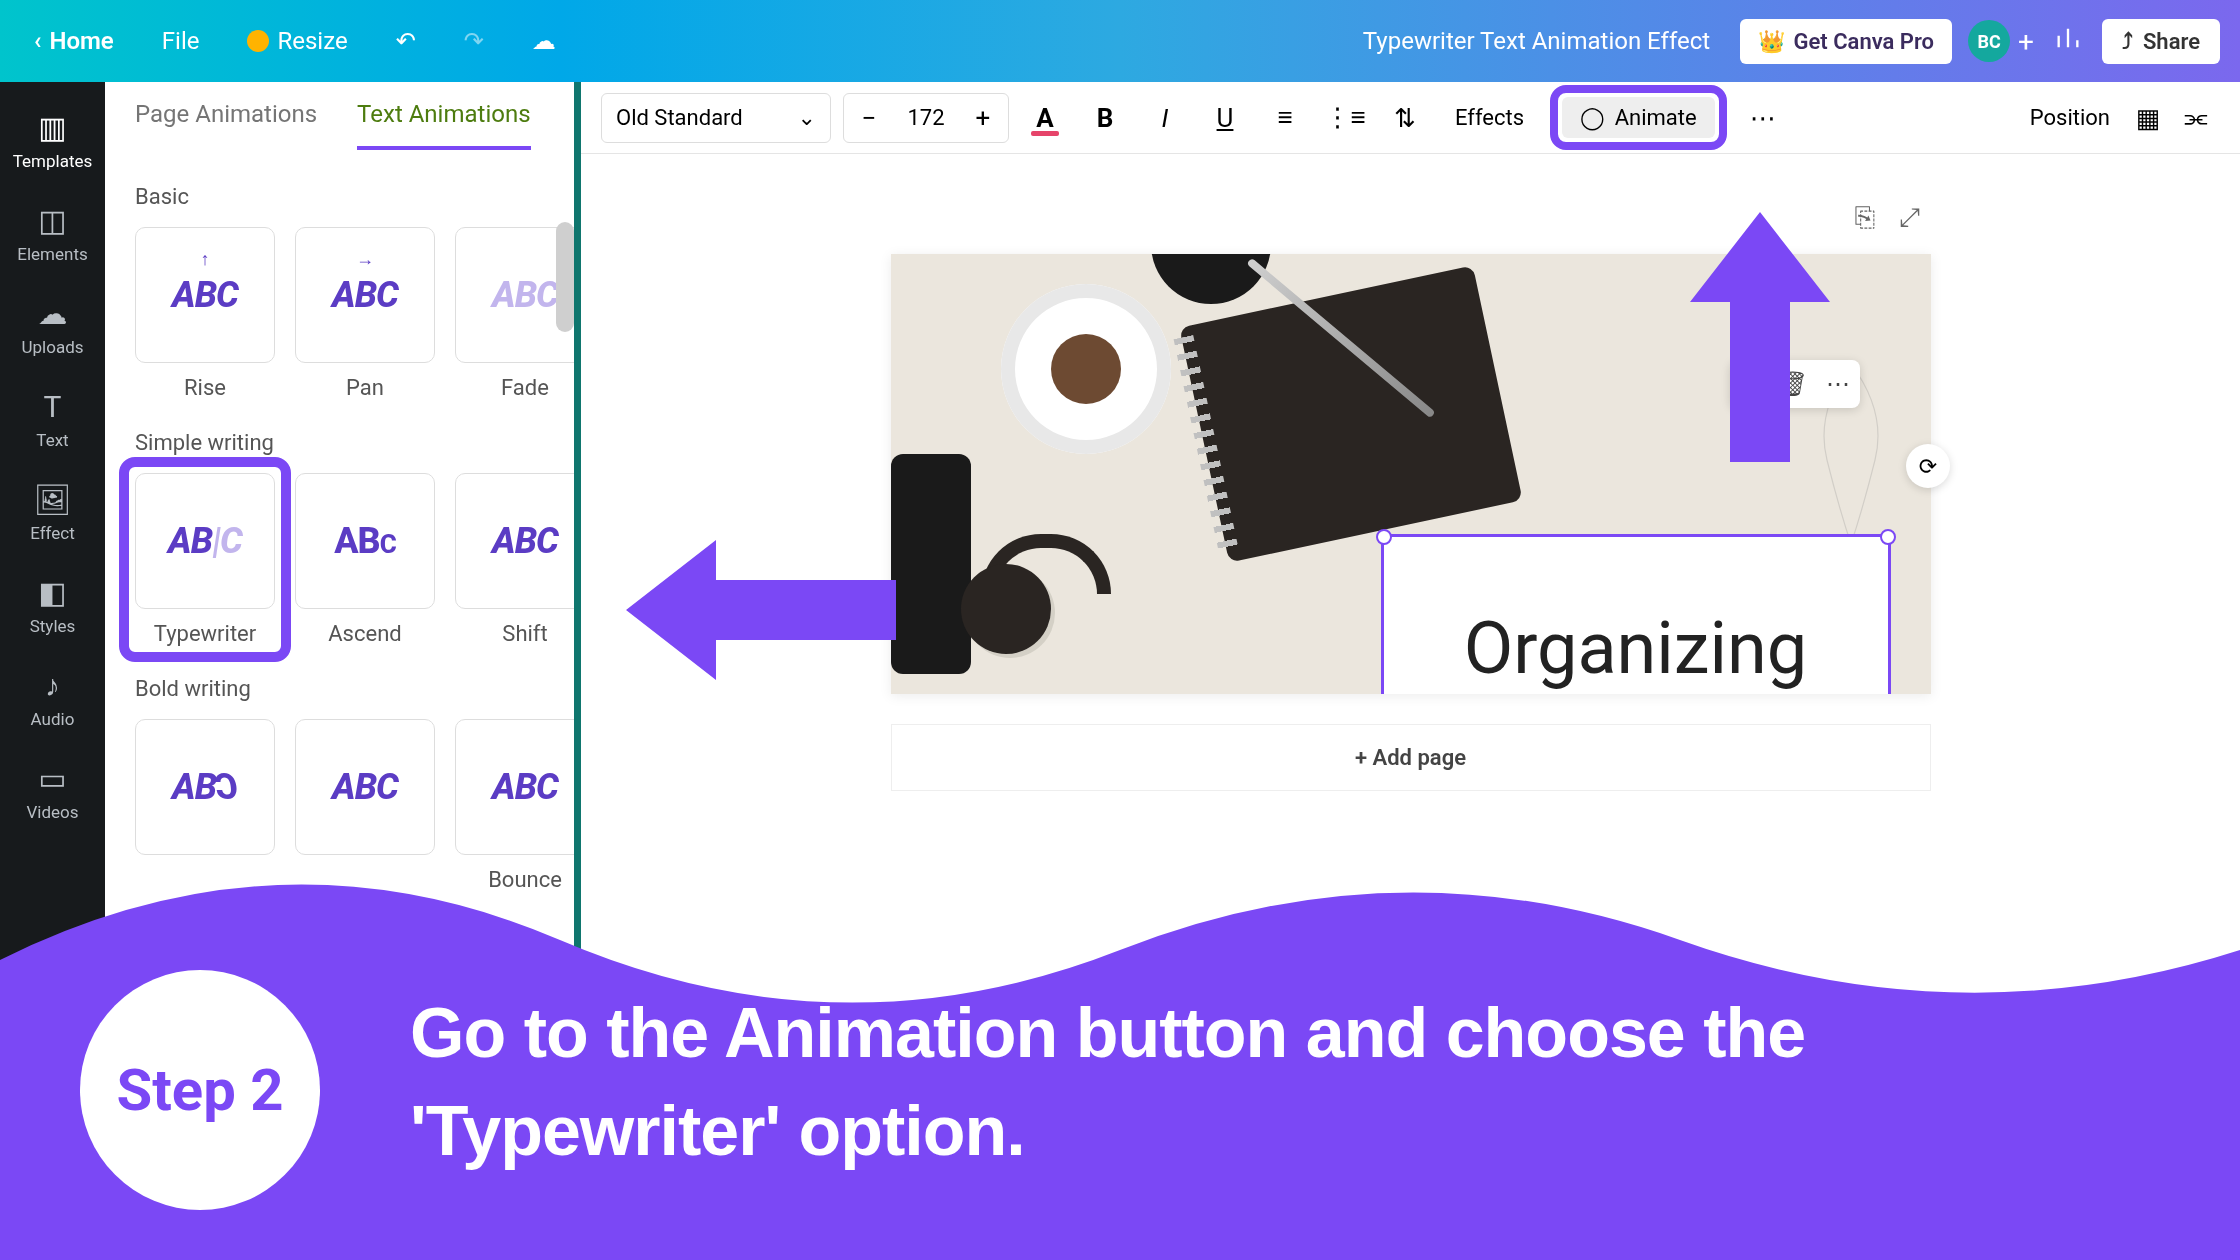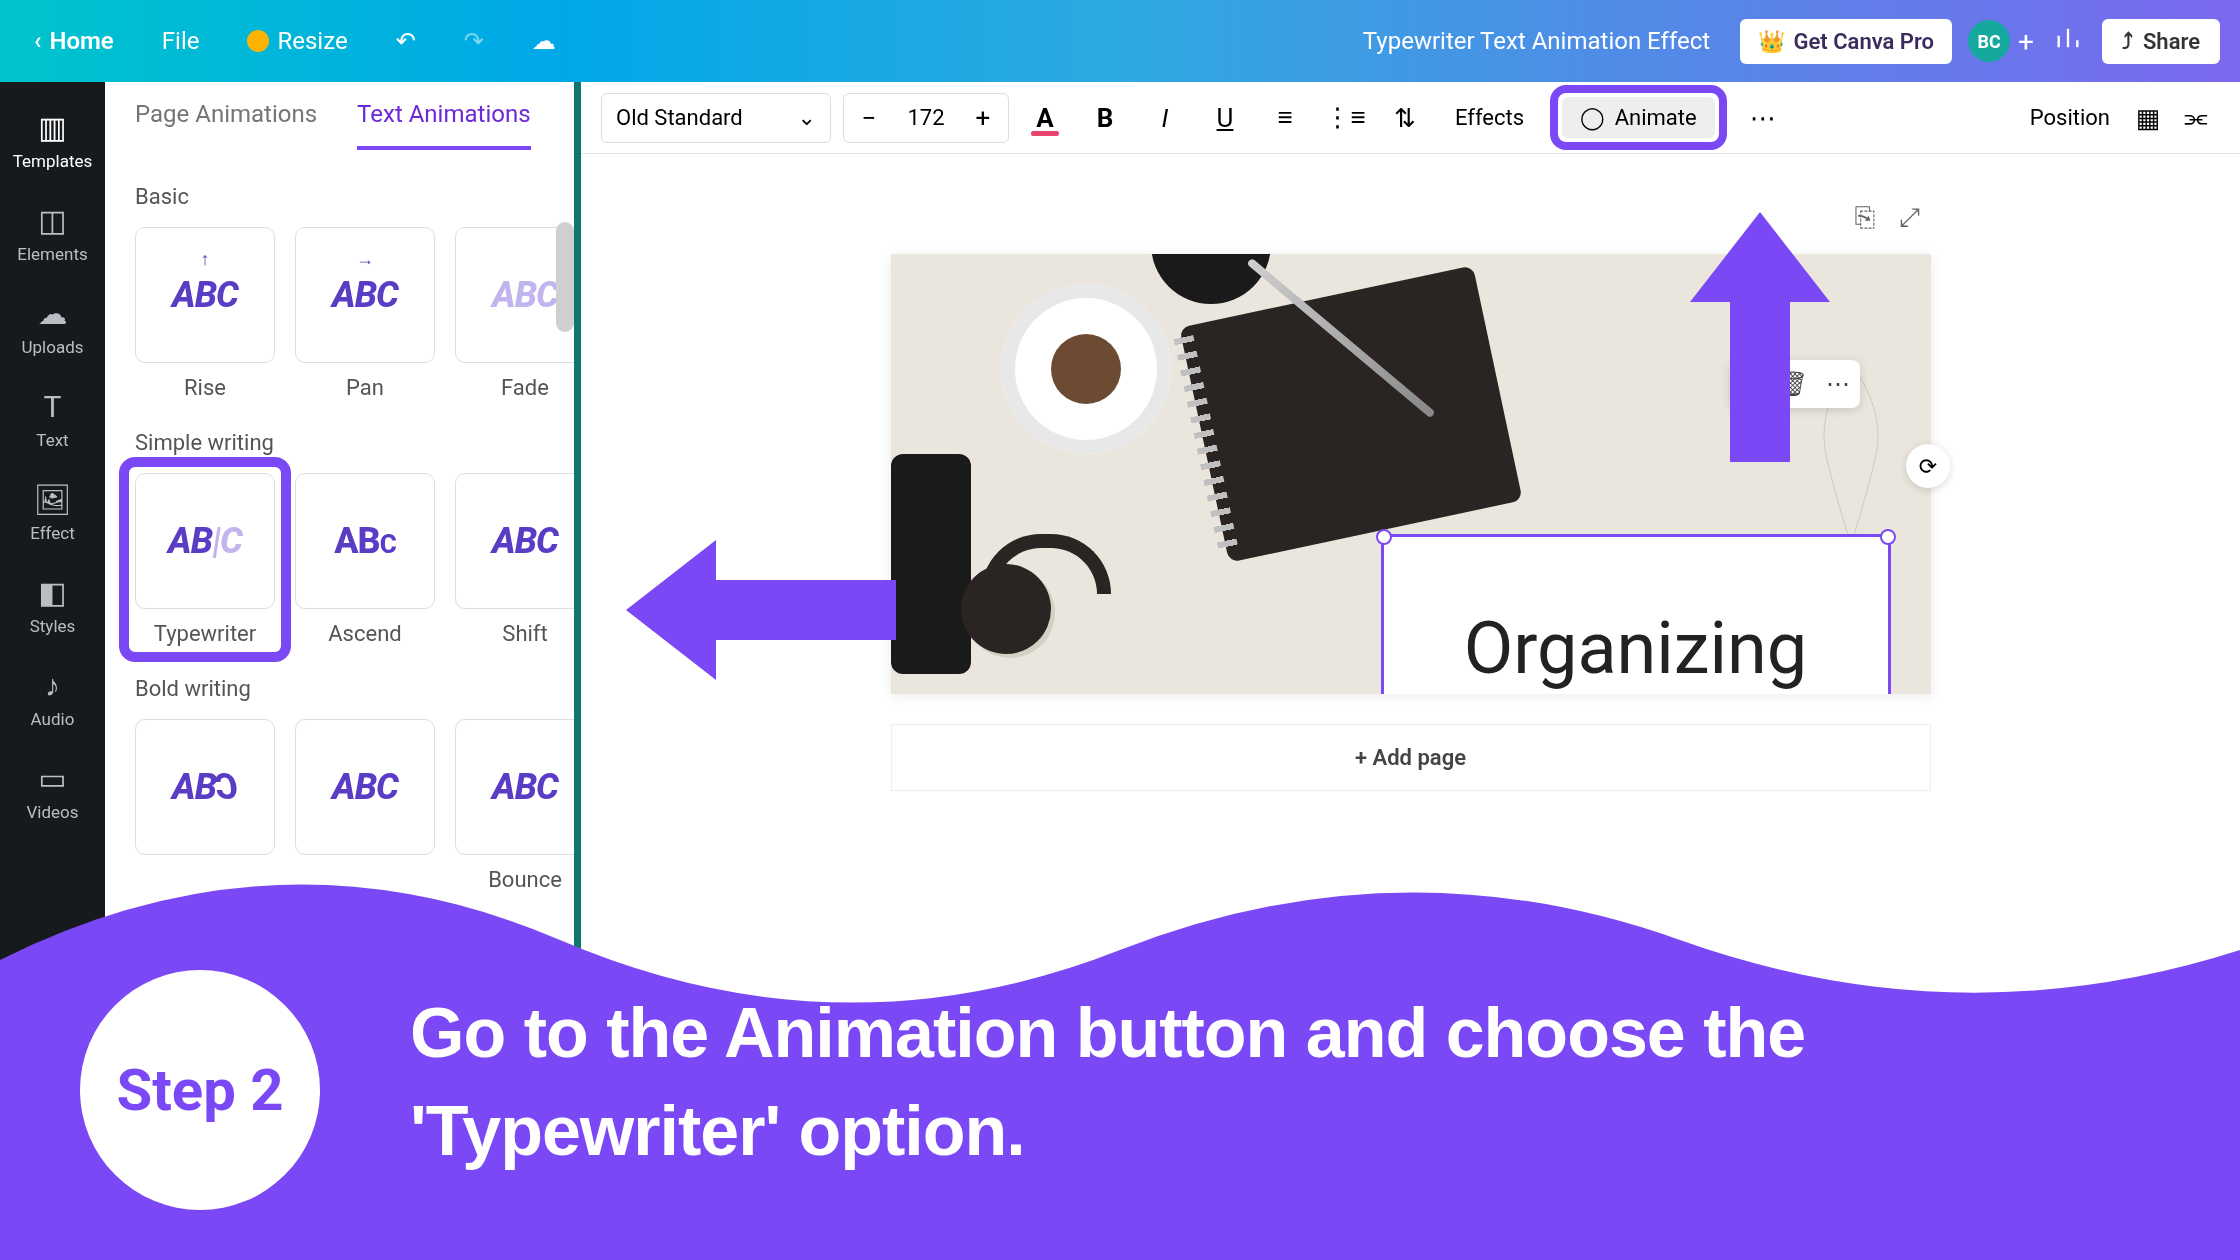--- a/index.html
+++ b/index.html
@@ -21,21 +21,21 @@
 
 .left-rail { width: 105px; background: #171a1c; display: flex; flex-direction: column; padding-top: 12px; }
 .rail-item { display: flex; flex-direction: column; align-items: center; padding: 16px 4px; color: #b8bec4; cursor: pointer; }
 .rail-item.active { color: #fff; }
 .rail-icon { font-size: 30px; margin-bottom: 6px; }
 .rail-label { font-size: 17px; }
 
 .side-panel { width: 476px; background: #fff; border-right: 7px solid #0f766e; position: relative; }
 .tabs { display: flex; padding: 18px 30px 0; gap: 40px; }
 .tab { font-size: 24px; color: #757575; padding-bottom: 18px; cursor: pointer; }
-.tab.active { color: #6d28d9; border-bottom: 4px solid #7b48f5; }
+.tab.active { color: #4d7c0f; border-bottom: 4px solid #7b48f5; }
 .panel-body { padding: 24px 30px; overflow-y: auto; height: calc(100% - 72px); }
 .section-title { font-size: 22px; color: #555; margin-bottom: 18px; margin-top: 10px; }
 .anim-grid { display: flex; gap: 20px; margin-bottom: 30px; }
 .anim-item { width: 140px; display: flex; flex-direction: column; align-items: center; }
 .anim-box { width: 140px; height: 136px; border: 1px solid #ddd; border-radius: 10px; display: flex; align-items: center; justify-content: center; background: #fff; position: relative; }
 .anim-box .abc { font-size: 36px; font-weight: 800; color: #5b3cc4; font-style: italic; letter-spacing: -1px; }
 .anim-box .abc.fade { color: #c2b5ed; }
 .anim-label { margin-top: 12px; font-size: 22px; color: #555; }
 .highlight-box { border: 10px solid #7b48f5; border-radius: 16px; padding: 6px; margin: -16px -16px; }
 .highlight-box .anim-box { border: 1px solid #ddd; }

